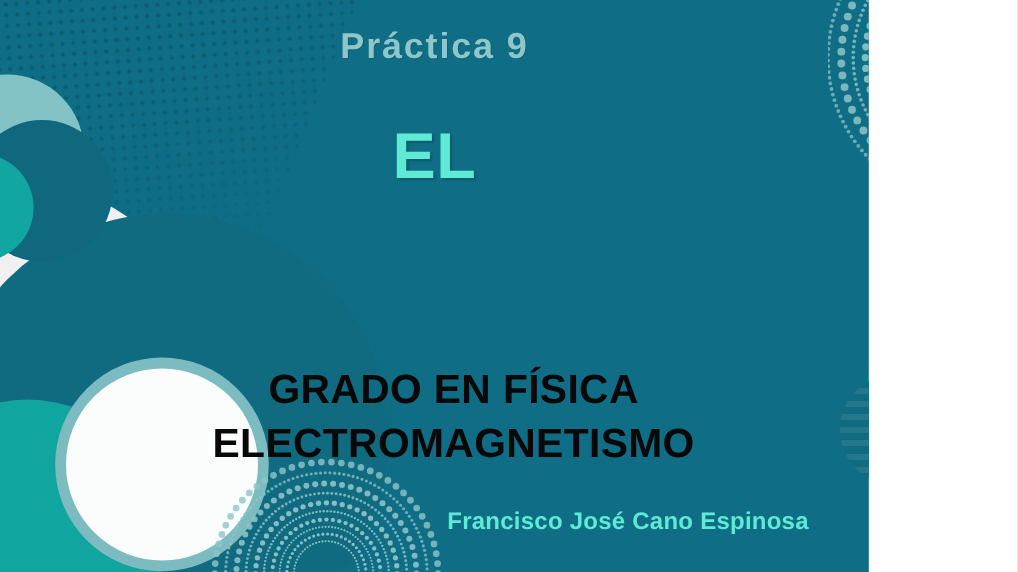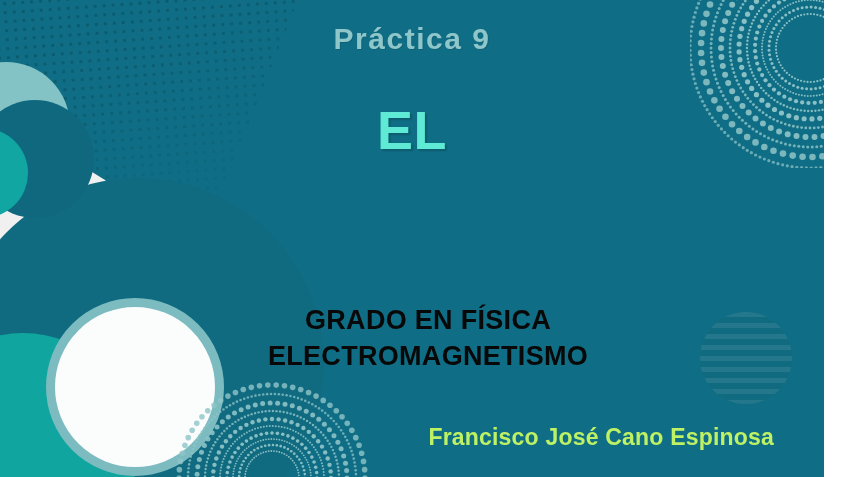--- a/index.html
+++ b/index.html
@@ -2,21 +2,21 @@
 <html><head>
 <meta charset="utf-8">
 <style>
   html, body {
     margin: 0;
     padding: 0;
     background: #ffffff;
   }
   #slide {
     position: relative;
-    width: 824px;
+    width: 724px;
     height: 477px;
     overflow: hidden;
     background: #0f6e85;
     font-family: "Liberation Sans", sans-serif;
   }
 
   
   .deco { position: absolute; pointer-events: none; }
 
   
@@ -127,32 +127,32 @@
     font-weight: bold;
     line-height: 1.14;
     letter-spacing: 0.5px;
     text-shadow: 2px 2px 2px rgba(0,0,0,0.18);
   }
   #main-title .line { display: block; }
 
   #subtitle {
     left: 0; right: 0; top: 303px;
     color: #080808;
-    font-size: 27px;
+    font-size: 34px;
     font-weight: bold;
     line-height: 1.33;
     letter-spacing: 0.3px;
     margin-left: 32px;
   }
   #subtitle .line { display: block; }
 
   #author {
     right: 50px; top: 424px;
-    color: #bef264;
-    font-size: 23px;
+    color: #5eead4;
+    font-size: 20px;
     font-weight: bold;
     letter-spacing: 0.2px;
     text-align: right;
   }
 </style>
 </head>
 <body>
 
 <div id="slide">
 

